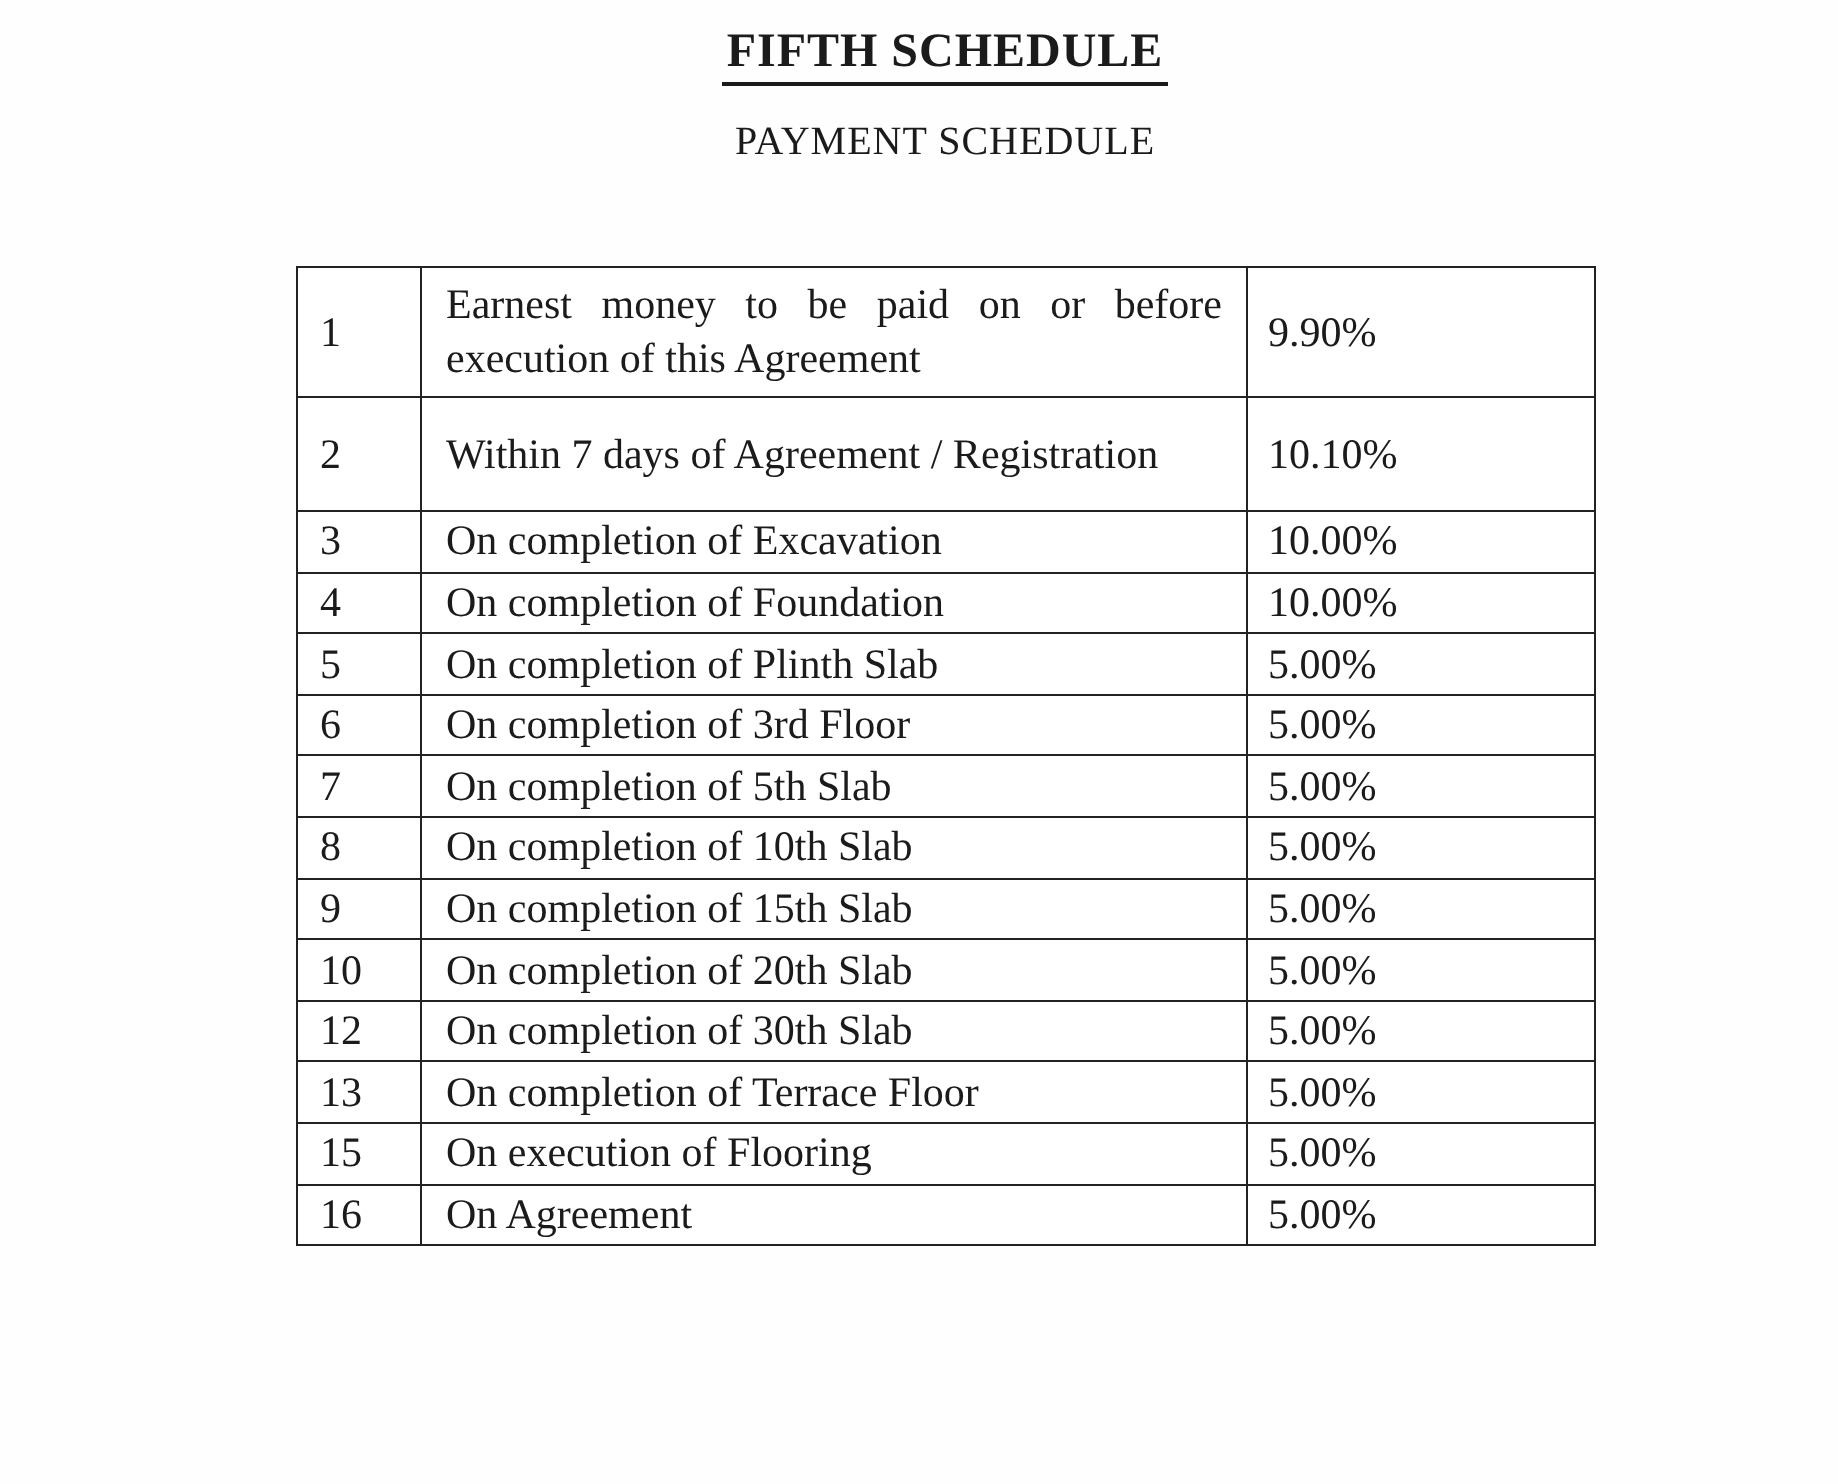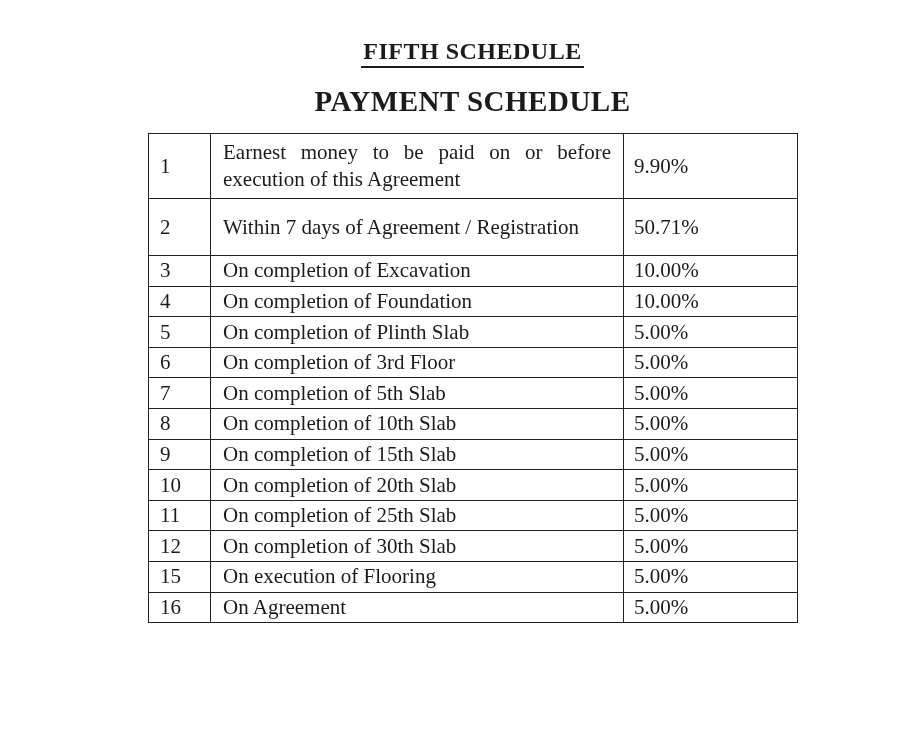--- a/index.html
+++ b/index.html
@@ -14,33 +14,32 @@
   .page {
     width: 919px;
     height: 742px;
     padding-top: 13px;
     position: relative;
   }
   .heading-block {
     width: 649px;
     margin-left: 148px;
     text-align: center;
-    margin-top: 25px;
   }
   .title {
     font-size: 24px;
     font-weight: bold;
     letter-spacing: 0.5px;
     display: inline-block;
     border-bottom: 2.5px solid #1b1b1b;
     padding: 0 2px 1px 2px;
   }
   .subtitle {
-    font-size: 29px;
-    font-weight: bold;
+    font-size: 20px;
+    font-weight: normal;
     letter-spacing: 0.5px;
     margin-top: 17px;
   }
   .table-wrap {
     position: absolute;
     left: 148px;
     top: 133px;
   }
   table.schedule {
     border-collapse: collapse;
@@ -83,21 +82,21 @@
     <table class="schedule">
       <tbody id="schedule-body">
           <tr class="tall-1">
             <td class="col-no">1</td>
             <td class="col-desc">Earnest money to be paid on or before execution of this Agreement</td>
             <td class="col-pct">9.90%</td>
           </tr>
           <tr class="tall-2">
             <td class="col-no">2</td>
             <td class="col-desc">Within 7 days of Agreement / Registration</td>
-            <td class="col-pct">50.71%</td>
+            <td class="col-pct">10.10%</td>
           </tr>
           <tr class="single">
             <td class="col-no">3</td>
             <td class="col-desc">On completion of Excavation</td>
             <td class="col-pct">10.00%</td>
           </tr>
           <tr class="single">
             <td class="col-no">4</td>
             <td class="col-desc">On completion of Foundation</td>
             <td class="col-pct">10.00%</td>
@@ -126,27 +125,27 @@
             <td class="col-no">9</td>
             <td class="col-desc">On completion of 15th Slab</td>
             <td class="col-pct">5.00%</td>
           </tr>
           <tr class="single">
             <td class="col-no">10</td>
             <td class="col-desc">On completion of 20th Slab</td>
             <td class="col-pct">5.00%</td>
           </tr>
           <tr class="single">
-            <td class="col-no">11</td>
-            <td class="col-desc">On completion of 25th Slab</td>
+            <td class="col-no">12</td>
+            <td class="col-desc">On completion of 30th Slab</td>
             <td class="col-pct">5.00%</td>
           </tr>
           <tr class="single">
-            <td class="col-no">12</td>
-            <td class="col-desc">On completion of 30th Slab</td>
+            <td class="col-no">13</td>
+            <td class="col-desc">On completion of Terrace Floor</td>
             <td class="col-pct">5.00%</td>
           </tr>
           <tr class="single">
             <td class="col-no">15</td>
             <td class="col-desc">On execution of Flooring</td>
             <td class="col-pct">5.00%</td>
           </tr>
           <tr class="single">
             <td class="col-no">16</td>
             <td class="col-desc">On Agreement</td>

